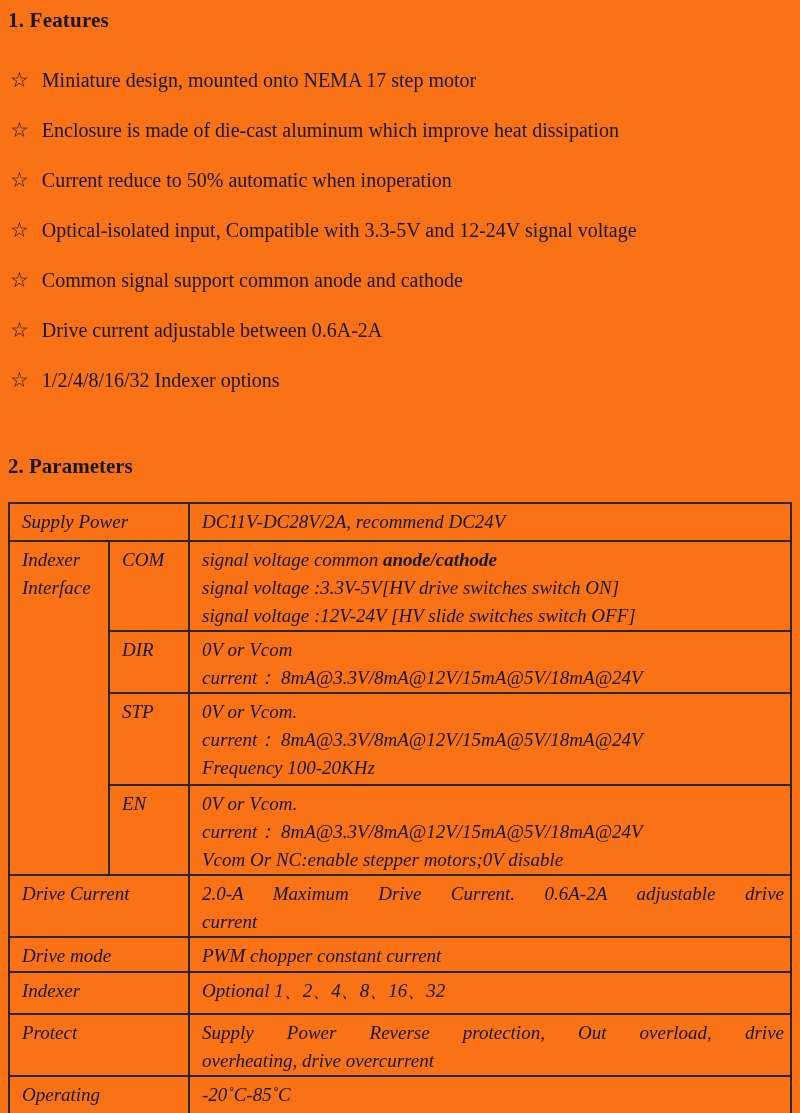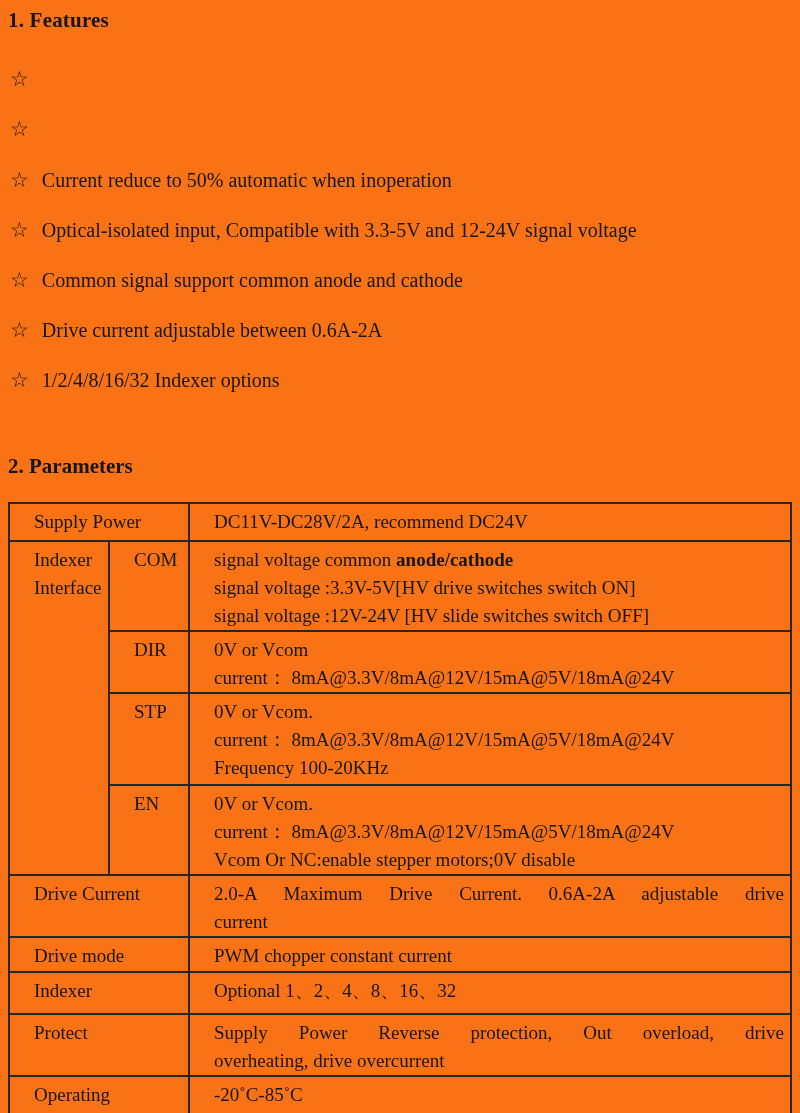--- a/index.html
+++ b/index.html
@@ -52,23 +52,24 @@
     table-layout: fixed;
     margin: 23px 0 0 8px;
     width: 782px;
     border: 2px solid #262626;
     border-bottom-width: 4px;
     font-size: 19px;
   }
   table.params td {
     border: 2px solid #262626;
     vertical-align: top;
-    padding: 4px 6px 0 24px;
+    padding: 4px 6px 0 12px;
     line-height: 28px;
     overflow: hidden;
+    font-style: italic;
   }
   col.c1 { width: 100px; }
   col.c2 { width: 80px; }
   col.c3 { width: 602px; }
   td.rowspan-label { padding-top: 38px; }
   .cell-line { white-space: nowrap; }
   .just {
     text-align: justify;
     text-align-last: justify;
     white-space: normal;
@@ -77,23 +78,25 @@
 </head>
 <body>
 
 <div class="page">
 
   <h1 class="section-title">1. Features</h1>
 
   <ul class="features-list">
     <li class="feature-item">
       <span class="star">☆</span>
-    </li>
-    <li class="feature-item">
-      <span class="star">☆</span>
+      <span>Miniature design, mounted onto NEMA 17 step motor</span>
+    </li>
+    <li class="feature-item">
+      <span class="star">☆</span>
+      <span>Enclosure is made of die-cast aluminum which improve heat dissipation</span>
     </li>
     <li class="feature-item">
       <span class="star">☆</span>
       <span>Current reduce to 50% automatic when inoperation</span>
     </li>
     <li class="feature-item">
       <span class="star">☆</span>
       <span>Optical-isolated input, Compatible with 3.3-5V and 12-24V signal voltage</span>
     </li>
     <li class="feature-item">

